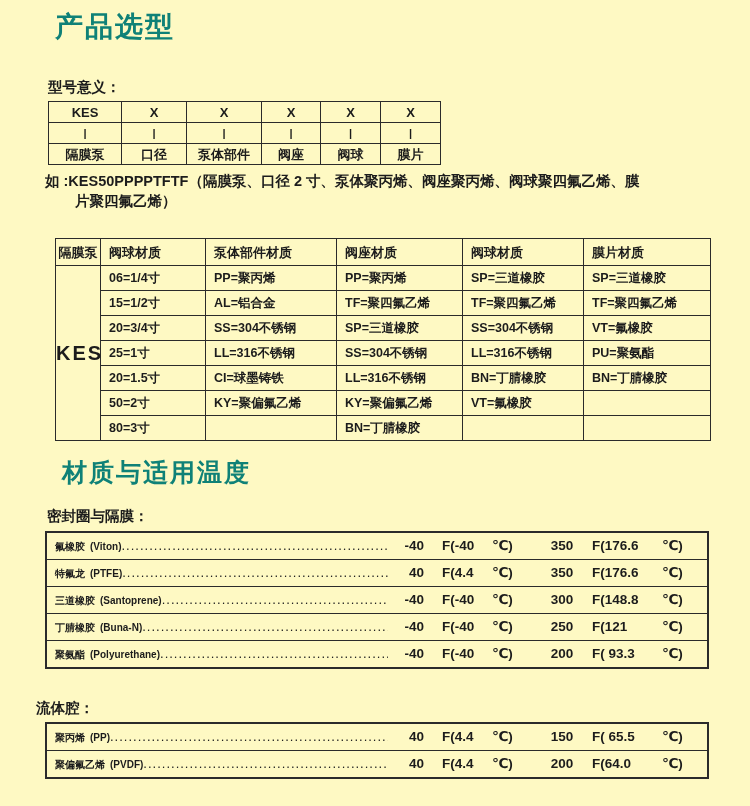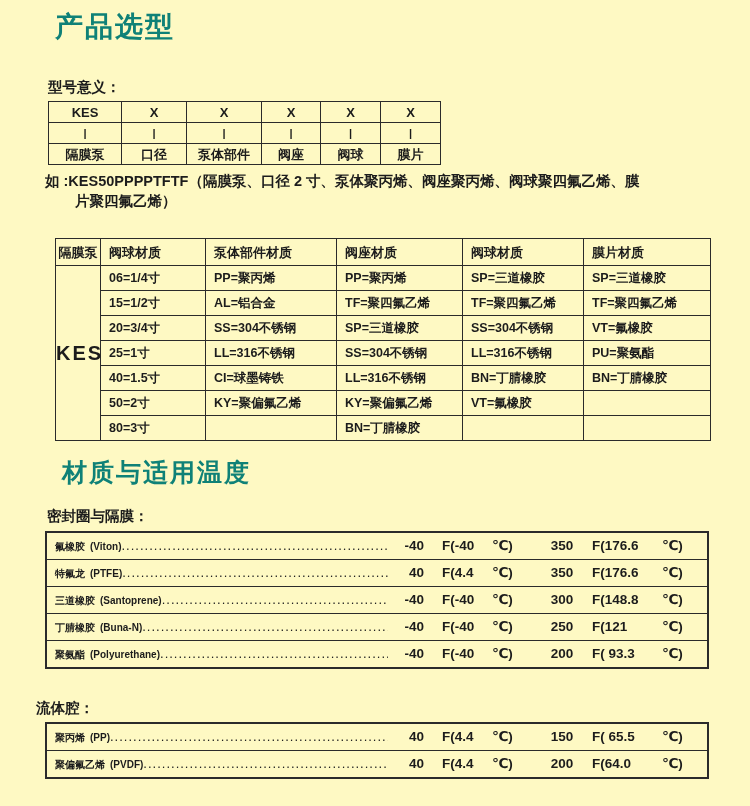--- a/index.html
+++ b/index.html
@@ -143,21 +143,21 @@
       <td>VT=氟橡胶</td>
     </tr>
     <tr>
       <td>25=1寸</td>
       <td>LL=316不锈钢</td>
       <td>SS=304不锈钢</td>
       <td>LL=316不锈钢</td>
       <td>PU=聚氨酯</td>
     </tr>
     <tr>
-      <td>40=1.5寸</td>
+      <td>20=1.5寸</td>
       <td>CI=球墨铸铁</td>
       <td>LL=316不锈钢</td>
       <td>BN=丁腈橡胶</td>
       <td>BN=丁腈橡胶</td>
     </tr>
     <tr>
       <td>50=2寸</td>
       <td>KY=聚偏氟乙烯</td>
       <td>KY=聚偏氟乙烯</td>
       <td>VT=氟橡胶</td>

